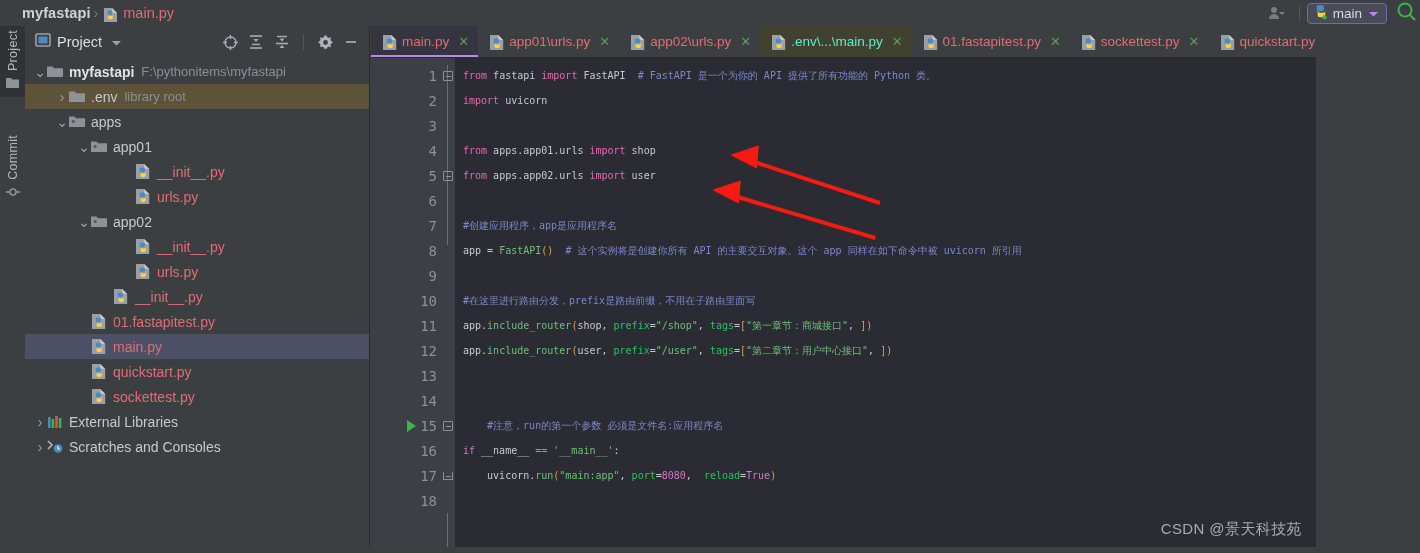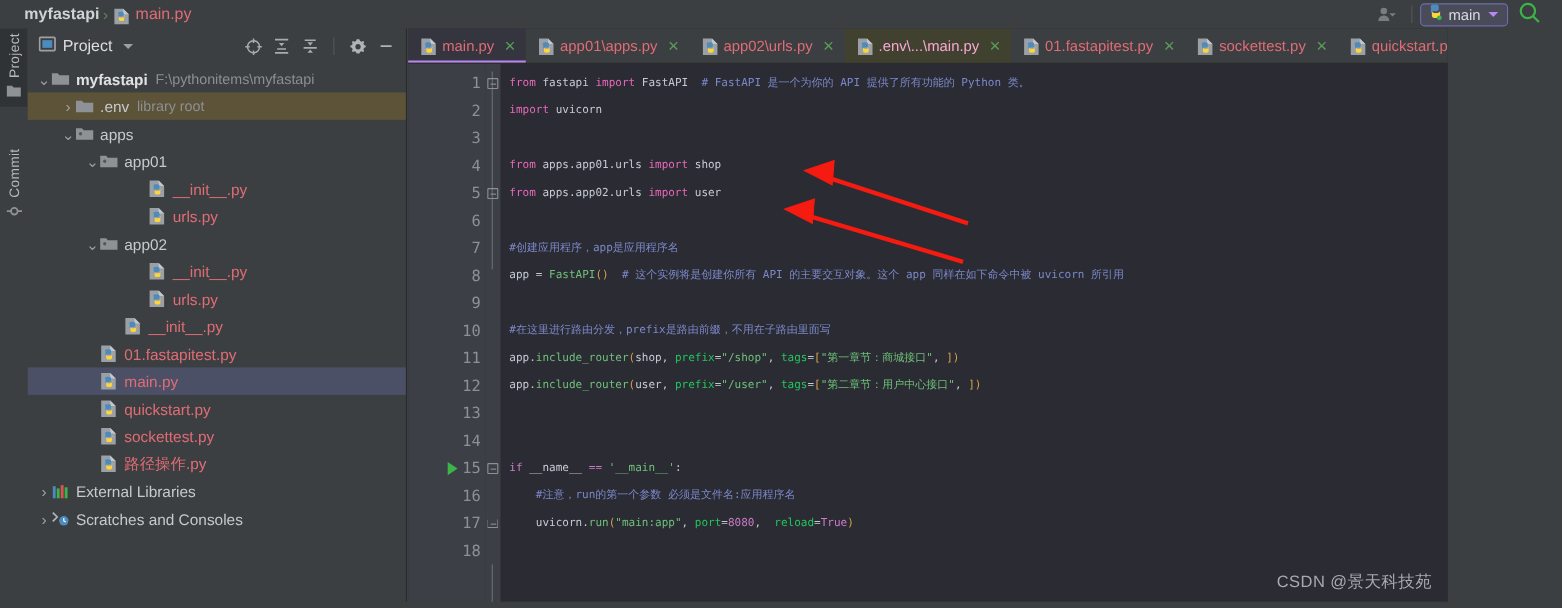--- a/index.html
+++ b/index.html
@@ -20,21 +20,21 @@
   .crumb-root {
     margin-left: 22px;
     color: #cfd2d6; font-size: 14.5px; font-weight: bold;
     letter-spacing: .1px;
   }
   .crumb-sep { color: #5a8a5a; font-size: 14px; margin: 0 5px 0 3px; }
   .crumb-file { color: #e06c75; font-size: 14.5px; }
   .crumb-icon { width: 15px; height: 16px; margin-right: 5px; position: relative; top: 2px; }
 
   .topbar-right {
-    position: absolute; right: 16px; top: 0; height: 26px;
+    position: absolute; right: 0; top: 0; height: 26px;
     display: flex; align-items: center;
   }
   .user-icon-wrap { display: flex; align-items: center; margin-right: 6px; opacity: .75; }
   .vsep { width: 1px; height: 16px; background: #53565a; margin: 0 7px; }
   .run-config {
     display: flex; align-items: center;
     height: 21px; padding: 0 7px 0 5px;
     border: 1px solid #6b6fa8; border-radius: 4px;
     background: #494b59;
   }
@@ -93,21 +93,21 @@
   .tabstrip {
     height: 32px; background: #3c3f41; display: flex; align-items: stretch;
     border-bottom: 1px solid #2b2b2b; overflow: hidden;
   }
   .tab {
     display: flex; align-items: center; padding: 0 9px 0 11px;
     font-size: 13.5px; color: #e06c75; position: relative; flex: none;
   }
   .tab.active { background: #35353f; }
   .tab.dim { background: #41412f; }
-  .tab.dim .tab-label { color: #f9a8d4; }
+  .tab.dim .tab-label { color: #5eead4; }
   .tab.active::after {
     content: ""; position: absolute; left: 0; right: 0; bottom: 0;
     height: 2px; background: #b887f0;
   }
   .tab-icon { width: 14px; height: 15px; margin-right: 6px; flex: none; }
   .tab-label { margin-right: 9px; }
   .tab-close { color: #5a9d5a; font-size: 13px; line-height: 1; }
   .tab.dim .tab-close { color: #5a9d5a; }
 
   .codewrap { position: absolute; top: 32px; left: 0; right: 0; bottom: 0; background: #2b2b33; display: flex; }
@@ -460,33 +460,20 @@
             <svg width="16" height="17" viewBox="0 0 16 17">
               <path d="M1 1h8.2l5 5v10H1z" fill="#9aa0a6"></path>
               <path d="M9.2 1l5 5H9.2z" fill="#c3c7cc"></path>
               <path d="M4.3 6.2c0-1.1.8-1.8 2.2-1.8h1.7c1.1 0 1.8.7 1.8 1.6v1.6c0 .9-.7 1.6-1.6 1.6H6.6c-1 0-1.8.7-1.8 1.6V6.2z" fill="#4b8bbe"></path>
               <path d="M11.3 8.6c0 1.1-.8 1.8-2.2 1.8H7.4c-1.1 0-1.8-.7-1.8-1.6v3.5c0 .9.7 1.6 1.6 1.6h1.8c1 0 1.8-.7 1.8-1.6V8.6z" fill="#ffd43b"></path>
             </svg>
           </span>
           <span class="tlabel-py">sockettest.py</span>
         </div>
         <div class="trow">
-          <span style="width:52px;flex:none"></span>
-          <span class="twist"></span>
-          <span class="ticon">
-            <svg width="16" height="17" viewBox="0 0 16 17">
-              <path d="M1 1h8.2l5 5v10H1z" fill="#9aa0a6"></path>
-              <path d="M9.2 1l5 5H9.2z" fill="#c3c7cc"></path>
-              <path d="M4.3 6.2c0-1.1.8-1.8 2.2-1.8h1.7c1.1 0 1.8.7 1.8 1.6v1.6c0 .9-.7 1.6-1.6 1.6H6.6c-1 0-1.8.7-1.8 1.6V6.2z" fill="#4b8bbe"></path>
-              <path d="M11.3 8.6c0 1.1-.8 1.8-2.2 1.8H7.4c-1.1 0-1.8-.7-1.8-1.6v3.5c0 .9.7 1.6 1.6 1.6h1.8c1 0 1.8-.7 1.8-1.6V8.6z" fill="#ffd43b"></path>
-            </svg>
-          </span>
-          <span class="tlabel-py">路径操作.py</span>
-        </div>
-        <div class="trow">
           <span style="width:8px;flex:none"></span>
           <span class="twist">›</span>
           <span class="ticon">
             <svg width="16" height="14" viewBox="0 0 16 14">
               <rect x="1" y="2" width="2.6" height="11" fill="#4b8bbe"></rect>
               <rect x="4.6" y="4" width="2.6" height="9" fill="#3cb44a"></rect>
               <rect x="8.2" y="1" width="2.6" height="12" fill="#d9534f"></rect>
               <rect x="11.8" y="3" width="2.6" height="10" fill="#3cb44a"></rect>
             </svg>
           </span>
@@ -519,21 +506,21 @@
           <span class="tab-label">main.py</span>
           <span class="tab-close">✕</span>
         </div>
         <div class="tab">
           <span class="tab-icon"><svg width="16" height="17" viewBox="0 0 16 17">
               <path d="M1 1h8.2l5 5v10H1z" fill="#9aa0a6"></path>
               <path d="M9.2 1l5 5H9.2z" fill="#c3c7cc"></path>
               <path d="M4.3 6.2c0-1.1.8-1.8 2.2-1.8h1.7c1.1 0 1.8.7 1.8 1.6v1.6c0 .9-.7 1.6-1.6 1.6H6.6c-1 0-1.8.7-1.8 1.6V6.2z" fill="#4b8bbe"></path>
               <path d="M11.3 8.6c0 1.1-.8 1.8-2.2 1.8H7.4c-1.1 0-1.8-.7-1.8-1.6v3.5c0 .9.7 1.6 1.6 1.6h1.8c1 0 1.8-.7 1.8-1.6V8.6z" fill="#ffd43b"></path>
             </svg></span>
-          <span class="tab-label">app01\apps.py</span>
+          <span class="tab-label">app01\urls.py</span>
           <span class="tab-close">✕</span>
         </div>
         <div class="tab">
           <span class="tab-icon"><svg width="16" height="17" viewBox="0 0 16 17">
               <path d="M1 1h8.2l5 5v10H1z" fill="#9aa0a6"></path>
               <path d="M9.2 1l5 5H9.2z" fill="#c3c7cc"></path>
               <path d="M4.3 6.2c0-1.1.8-1.8 2.2-1.8h1.7c1.1 0 1.8.7 1.8 1.6v1.6c0 .9-.7 1.6-1.6 1.6H6.6c-1 0-1.8.7-1.8 1.6V6.2z" fill="#4b8bbe"></path>
               <path d="M11.3 8.6c0 1.1-.8 1.8-2.2 1.8H7.4c-1.1 0-1.8-.7-1.8-1.6v3.5c0 .9.7 1.6 1.6 1.6h1.8c1 0 1.8-.7 1.8-1.6V8.6z" fill="#ffd43b"></path>
             </svg></span>
           <span class="tab-label">app02\urls.py</span>
@@ -677,22 +664,22 @@
           <div class="cline"><span class="kw2">from </span><span class="n">apps.app02.urls </span><span class="kw2">import </span><span class="n">user</span></div>
           <div class="cline"></div>
           <div class="cline"><span class="cm">#创建应用程序，app是应用程序名</span></div>
           <div class="cline"><span class="n">app </span><span class="n">= </span><span class="fn">FastAPI</span><span class="op">()</span><span class="cm">  # 这个实例将是创建你所有 API 的主要交互对象。这个 app 同样在如下命令中被 uvicorn 所引用</span></div>
           <div class="cline"></div>
           <div class="cline"><span class="cm">#在这里进行路由分发，prefix是路由前缀，不用在子路由里面写</span></div>
           <div class="cline"><span class="n">app.</span><span class="fn">include_router</span><span class="op">(</span><span class="n">shop, </span><span class="kwarg">prefix</span><span class="n">=</span><span class="st">"/shop"</span><span class="n">, </span><span class="kwarg">tags</span><span class="n">=</span><span class="op">[</span><span class="st">"第一章节：商城接口"</span><span class="n">, </span><span class="op">])</span></div>
           <div class="cline"><span class="n">app.</span><span class="fn">include_router</span><span class="op">(</span><span class="n">user, </span><span class="kwarg">prefix</span><span class="n">=</span><span class="st">"/user"</span><span class="n">, </span><span class="kwarg">tags</span><span class="n">=</span><span class="op">[</span><span class="st">"第二章节：用户中心接口"</span><span class="n">, </span><span class="op">])</span></div>
           <div class="cline"></div>
           <div class="cline"></div>
+          <div class="cline"><span class="cm">    #注意，run的第一个参数 必须是文件名:应用程序名</span></div>
           <div class="cline"><span class="k">if </span><span class="n">__name__ </span><span class="k">== </span><span class="st">'__main__'</span><span class="n">:</span></div>
-          <div class="cline"><span class="cm">    #注意，run的第一个参数 必须是文件名:应用程序名</span></div>
           <div class="cline"><span class="n">    uvicorn.</span><span class="fn">run</span><span class="op">(</span><span class="st">"main:app"</span><span class="n">, </span><span class="kwarg">port</span><span class="n">=</span><span class="num">8080</span><span class="n">,  </span><span class="kwarg">reload</span><span class="n">=</span><span class="bl">True</span><span class="op">)</span></div>
           <div class="cline"></div>
         </div>
 
       <svg class="arrows" viewBox="0 0 1049 495" preserveAspectRatio="none">
         <g stroke="#f51b10" fill="#f51b10">
           <line x1="565" y1="145" x2="412" y2="100" stroke-width="4"></line>
           <polygon points="400,97 430,88 428,110"></polygon>
           <line x1="560" y1="180" x2="392" y2="135" stroke-width="4"></line>
           <polygon points="380,132 410,123 408,145"></polygon>

